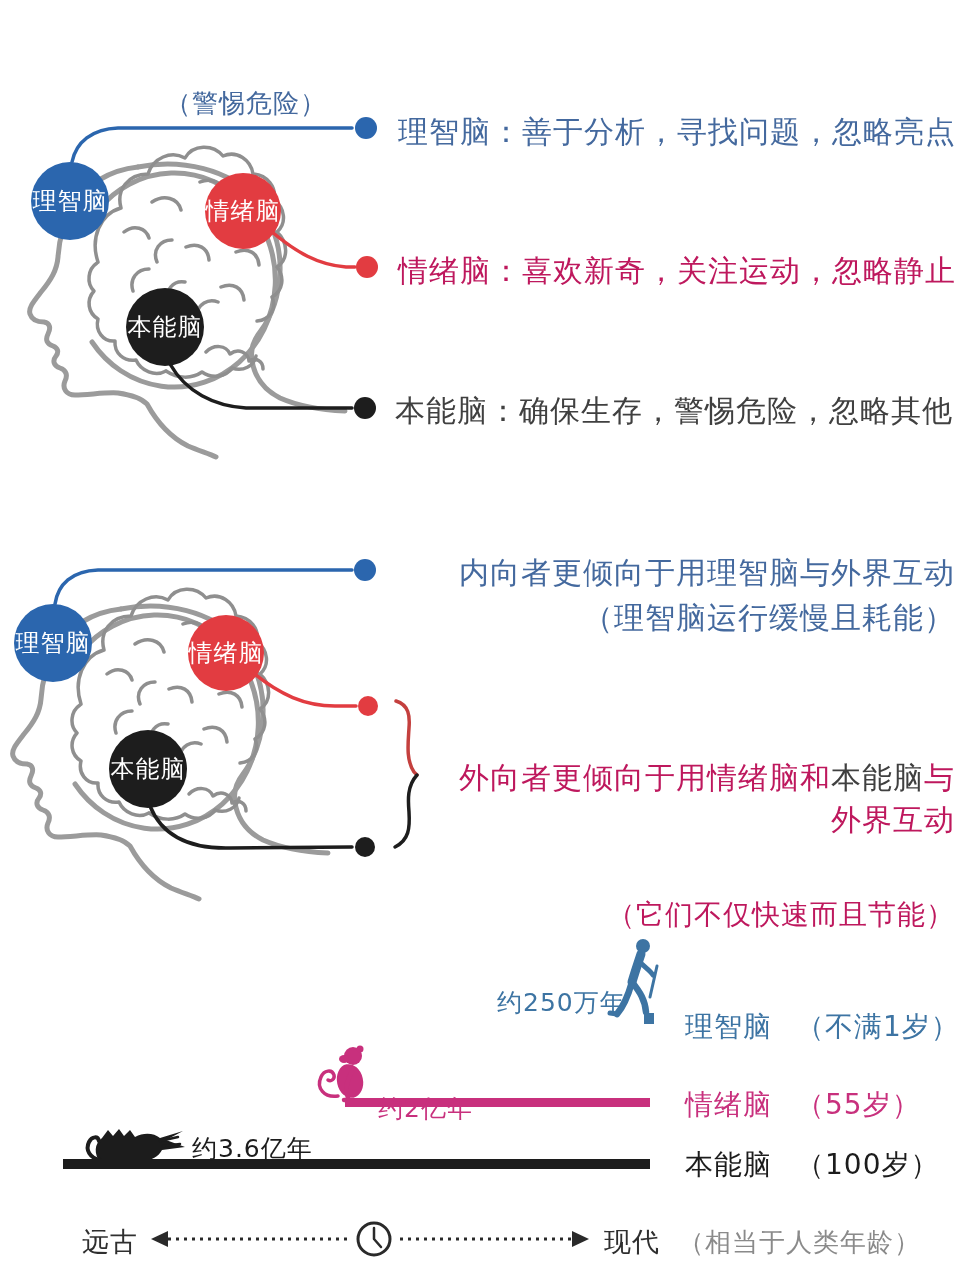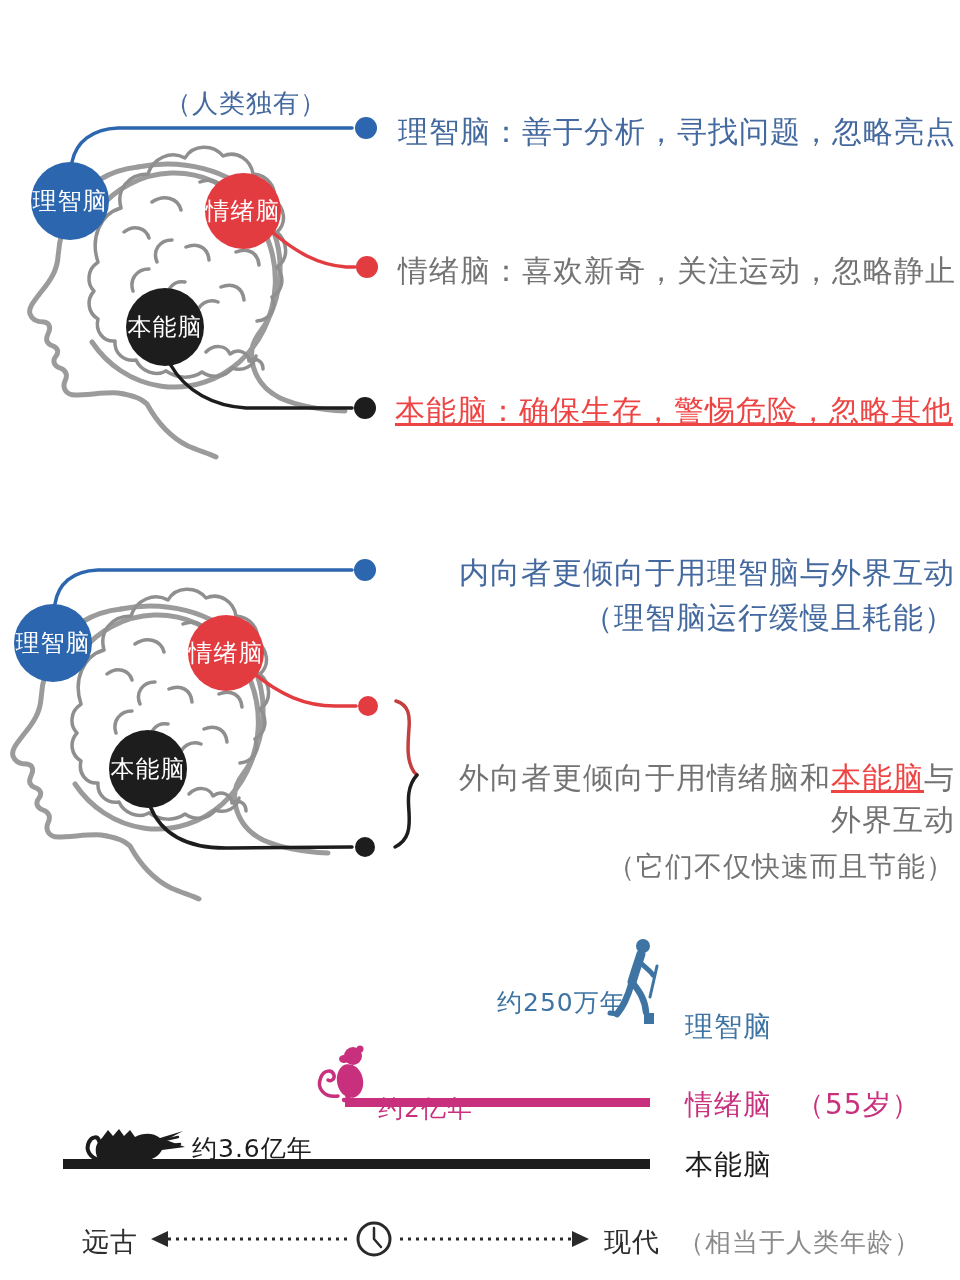--- a/index.html
+++ b/index.html
@@ -4,22 +4,22 @@
 <style>
   html,body{margin:0;padding:0;background:#ffffff;}
   body{width:960px;height:1280px;position:relative;overflow:hidden;
        font-family:"DejaVu Sans","Liberation Sans",sans-serif;}
   #art{position:absolute;left:0;top:0;z-index:0;}
   .txt{position:absolute;z-index:1;white-space:nowrap;letter-spacing:1px;}
   .circle-label{position:absolute;z-index:2;color:#ffffff;font-size:24px;
                 transform:translate(-50%,-50%);letter-spacing:1px;}
   .bullet{font-size:30px;}
   .blue-t{color:#44699e;}
-  .red-t{color:#737373;}
-  .black-t{color:#ef4444;text-decoration:underline;}
+  .red-t{color:#be185d;}
+  .black-t{color:#404040;}
   .steel-t{color:#3d74a3;}
   .magenta-t{color:#c8307d;}
   .center-block{position:absolute;z-index:1;text-align:right;letter-spacing:1px;}
   .tl-label{position:absolute;z-index:1;display:flex;gap:24px;font-size:28px;
             white-space:nowrap;letter-spacing:1px;}
   .gray-t{color:#8a8a8a;}
   .dark-t{color:#2f2f2f;}
 </style>
 </head>
 <body>
@@ -127,54 +127,56 @@
       <line x1="400" y1="1239" x2="572" y2="1239" stroke-width="3" stroke-dasharray="3 5"></line>
       <polygon points="589,1239 572,1231 572,1247" fill="#2a2a2a" stroke="none"></polygon>
       <g>
         <circle cx="374" cy="1239" r="16" stroke-width="3"></circle>
         <path d="M374,1239 L374,1228 M374,1239 L381,1247" stroke-width="2.5" stroke-linecap="round"></path>
       </g>
     </g>
   </g>
 </svg>
 
-<div class="txt blue-t" style="left:165px;top:86px;font-size:26px;">（人类独有）</div>
+<div class="txt blue-t" style="left:165px;top:86px;font-size:26px;">（警惕危险）</div>
 
 <div class="txt bullet blue-t" style="left:398px;top:112px;">理智脑：善于分析，寻找问题，忽略亮点</div>
 <div class="txt bullet red-t" style="left:398px;top:251px;">情绪脑：喜欢新奇，关注运动，忽略静止</div>
 <div class="txt bullet black-t" style="left:395px;top:391px;">本能脑：确保生存，警惕危险，忽略其他</div>
 
 <div class="circle-label" style="left:70px;top:201px;">理智脑</div>
 <div class="circle-label" style="left:243px;top:211px;">情绪脑</div>
 <div class="circle-label" style="left:165px;top:327px;">本能脑</div>
 
 <div class="circle-label" style="left:53px;top:643px;">理智脑</div>
 <div class="circle-label" style="left:226px;top:653px;">情绪脑</div>
 <div class="circle-label" style="left:148px;top:769px;">本能脑</div>
 
 <div class="center-block blue-t" style="left:415px;top:553px;width:540px;font-size:30px;">内向者更倾向于用理智脑与外界互动</div>
 <div class="center-block blue-t" style="left:415px;top:598px;width:540px;font-size:30px;">（理智脑运行缓慢且耗能）</div>
 
 <div class="center-block" style="left:415px;top:757px;width:540px;font-size:30px;line-height:42px;">
   <span class="red-t">外向者更倾向于用情绪脑和</span><span class="black-t">本能脑</span><span class="red-t">与</span><br>
   <span class="red-t">外界互动</span>
 </div>
-<div class="center-block red-t" style="left:415px;top:848px;width:540px;font-size:28px;">（它们不仅快速而且节能）</div>
+<div class="center-block red-t" style="left:415px;top:896px;width:540px;font-size:28px;">（它们不仅快速而且节能）</div>
 
 <div class="txt steel-t" style="left:497px;top:986px;font-size:25px;">约250万年</div>
 <div class="tl-label steel-t" style="left:685px;top:1008px;">
   <span>理智脑</span>
+  <span>（不满1岁）</span>
 </div>
 
 <div class="txt magenta-t" style="left:378px;top:1060px;font-size:25px;margin-top:32px;">约2亿年</div>
 <div class="tl-label magenta-t" style="left:685px;top:1086px;">
   <span>情绪脑</span>
   <span>（55岁）</span>
 </div>
 
 <div class="txt" style="left:192px;top:1132px;font-size:25px;color:#1c1c1c;text-align:right;">约3.6亿年</div>
 <div class="tl-label" style="left:685px;top:1146px;color:#1c1c1c;">
   <span>本能脑</span>
+  <span>（100岁）</span>
 </div>
 
 <div class="txt dark-t" style="left:82px;top:1224px;font-size:27px;">远古</div>
 <div class="txt dark-t" style="left:604px;top:1224px;font-size:27px;text-align:right;">现代</div>
 <div class="txt gray-t" style="left:678px;top:1225px;font-size:26px;">（相当于人类年龄）</div>
 
 </body></html>

